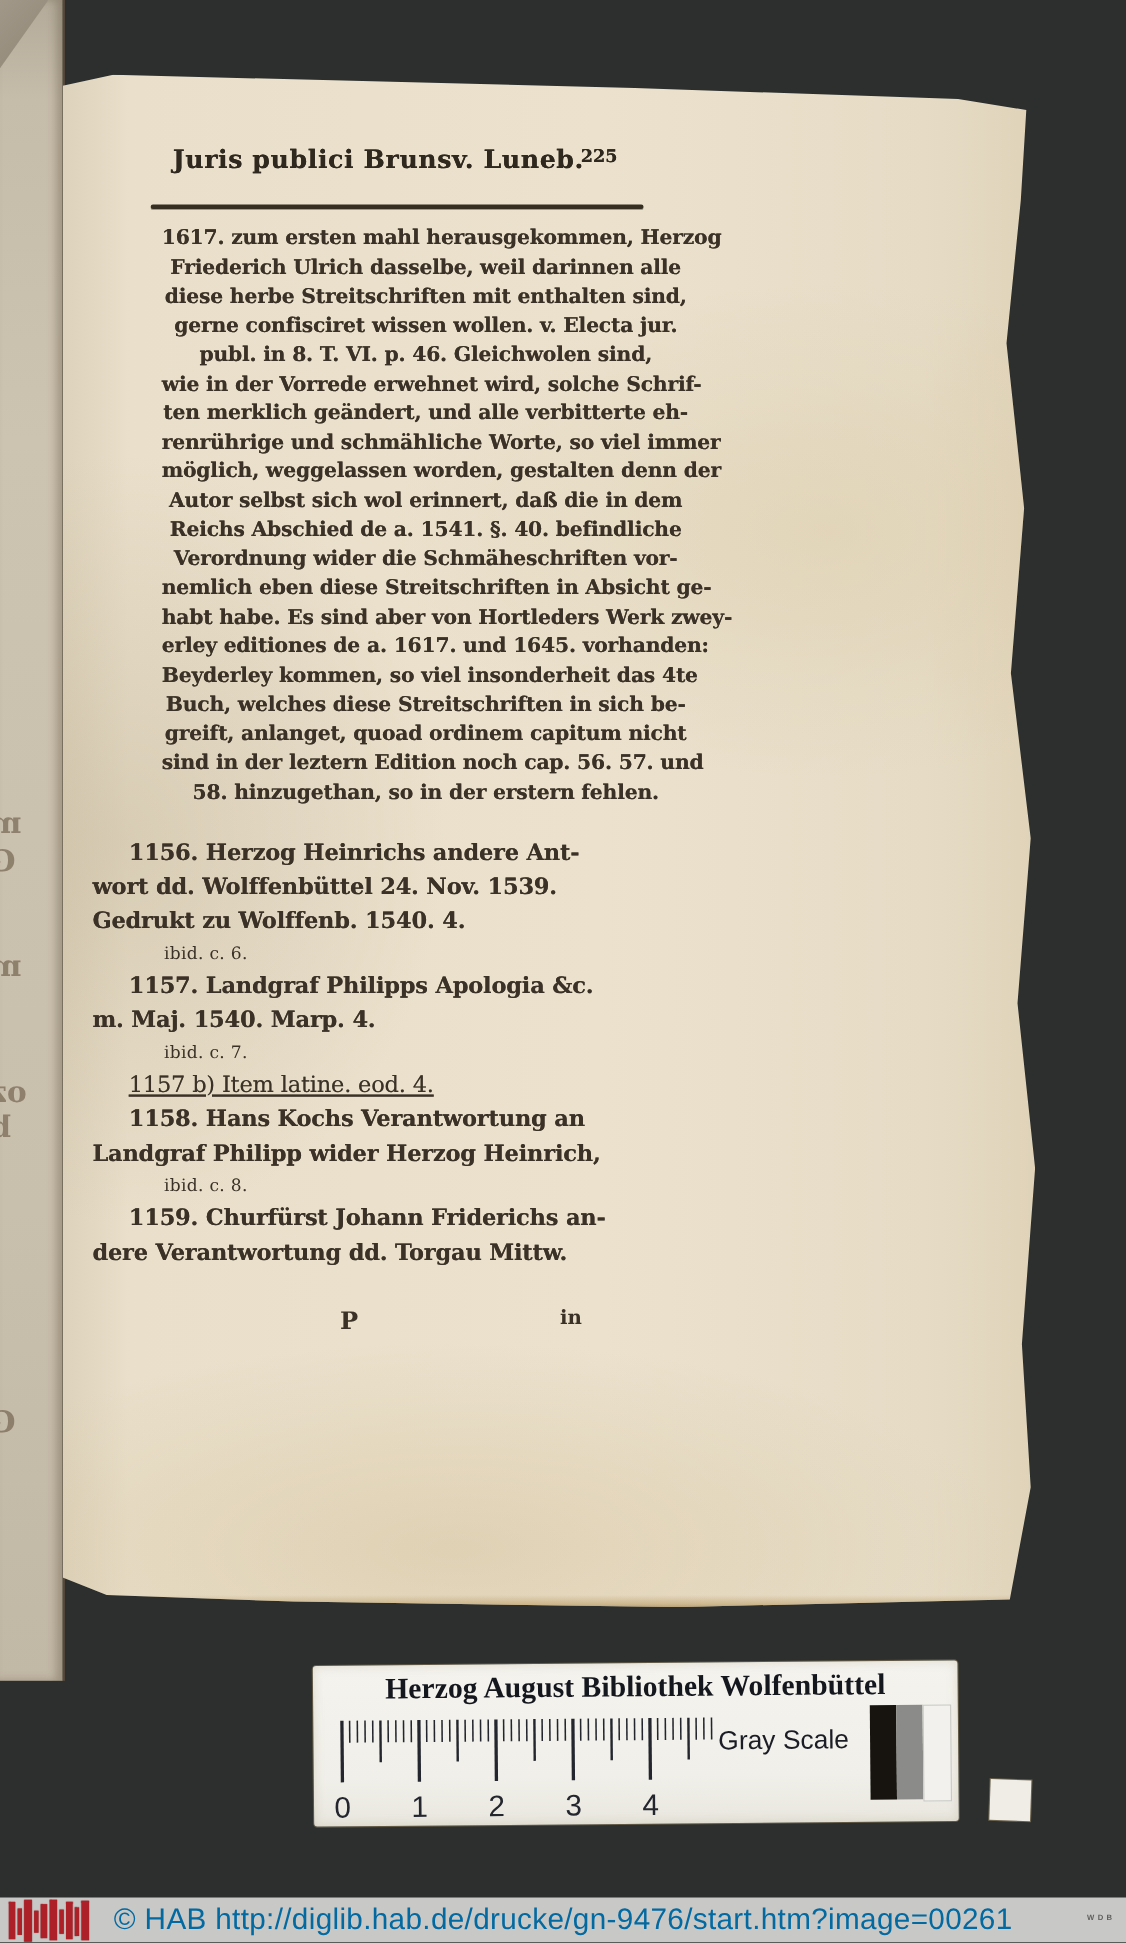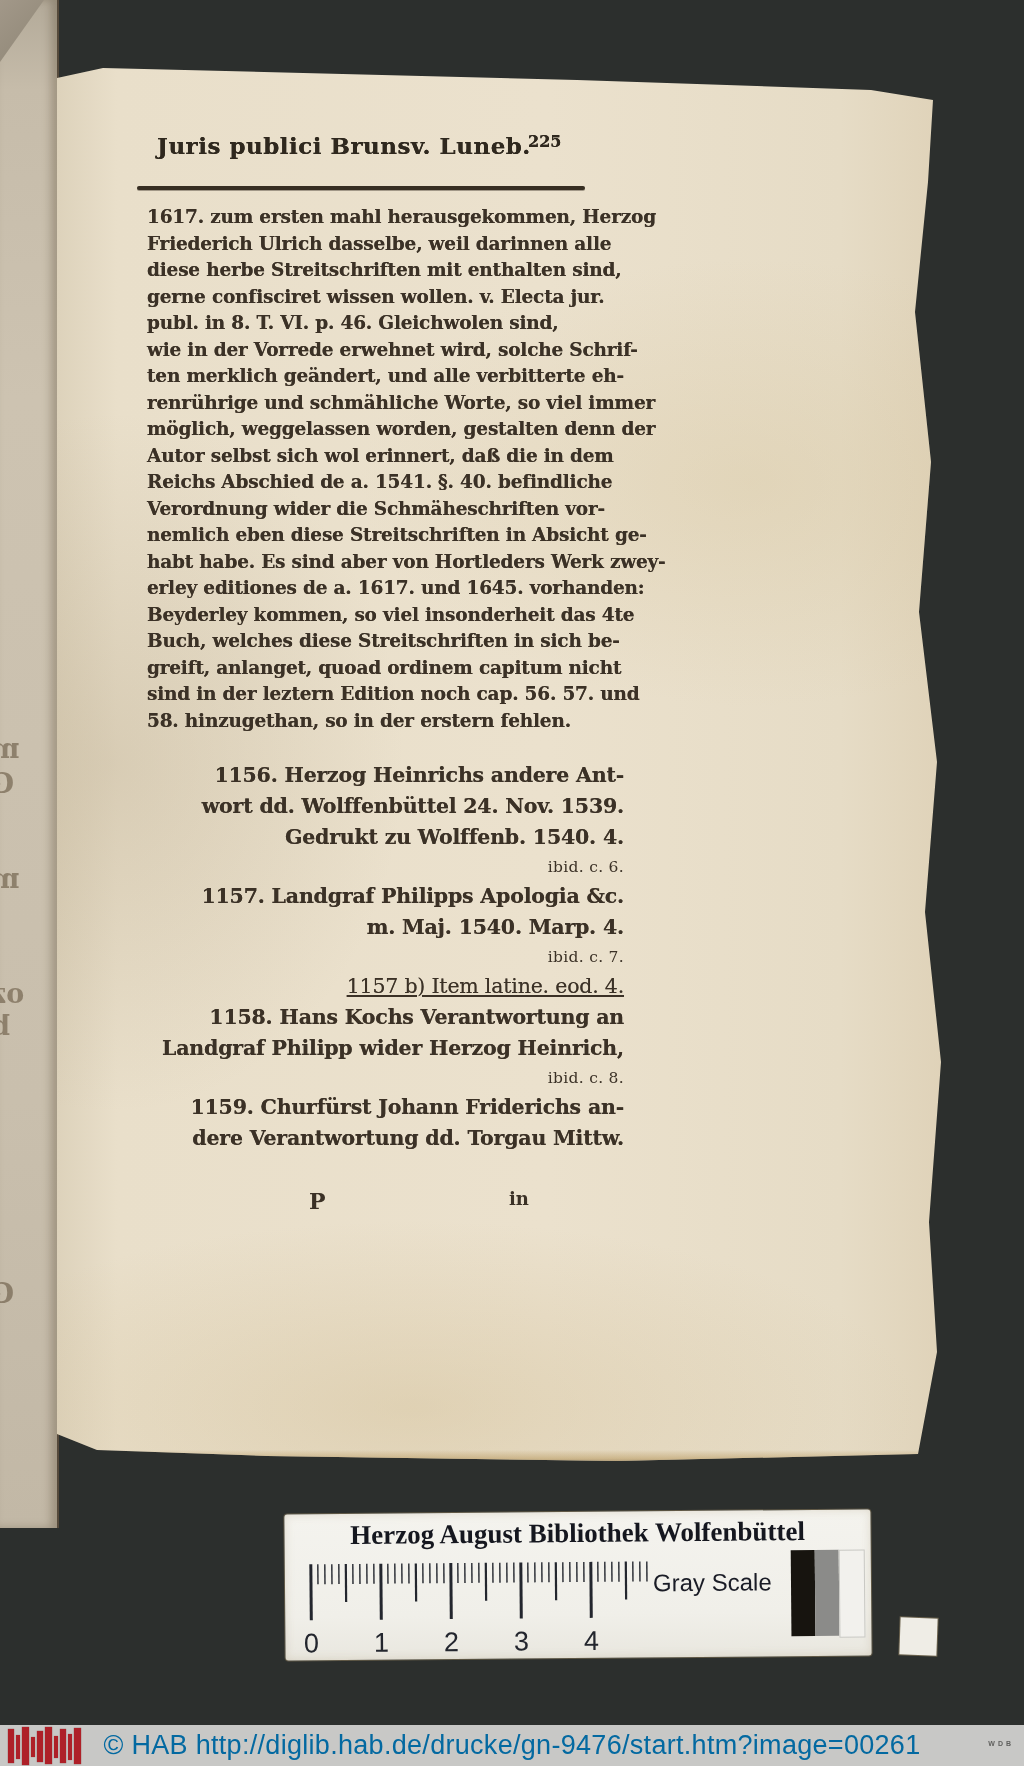--- a/index.html
+++ b/index.html
@@ -54,28 +54,28 @@
     position:absolute;left:471px;top:70px;
     font-size:16px;font-weight:bold;color:#2f281e;text-shadow:0 0 .5px #2f281e;
   }
   .hdr-rule{
     position:absolute;left:80px;top:124px;width:448px;height:4px;
     background:#372e22;border-radius:2px;
     box-shadow:0 1px 0 rgba(55,46,34,.4);
   }
   
   .para{
-    position:absolute;left:90px;top:142px;width:480px;
+    position:absolute;left:90px;top:142px;width:480px;text-align:center;
   }
   .para .ln{
     font-size:18.5px;line-height:26.5px;font-weight:bold;
     white-space:nowrap;letter-spacing:-.2px;text-shadow:0 0 .6px rgba(59,49,38,.8);
   }
   .entries{
-    position:absolute;left:27px;top:698px;width:540px;text-align:right;
+    position:absolute;left:27px;top:698px;width:540px;
   }
   .entries .ln{
     font-size:20.5px;line-height:31px;font-weight:bold;
     white-space:nowrap;letter-spacing:-.2px;text-shadow:0 0 .6px rgba(59,49,38,.8);
   }
   .entries .ind{padding-left:33px;}
   .entries .note{
     font-size:15.5px;line-height:28px;font-weight:normal;
     padding-left:65px;letter-spacing:.3px;text-shadow:none;
   }

